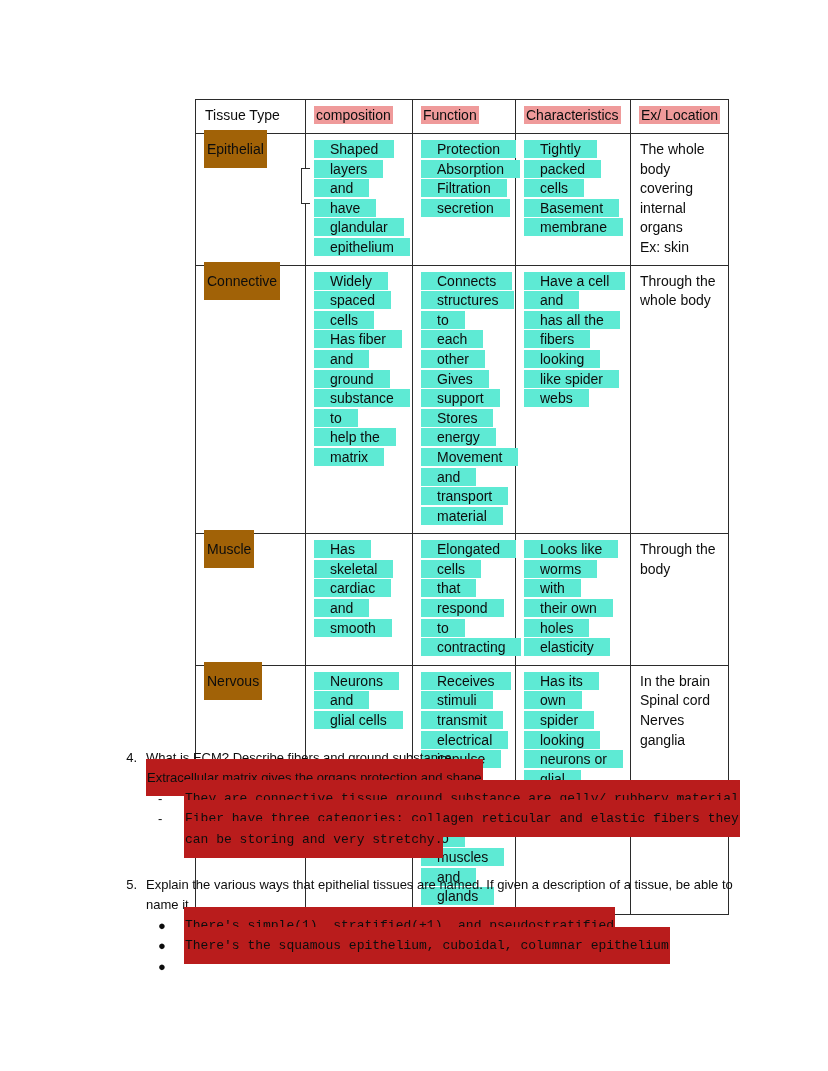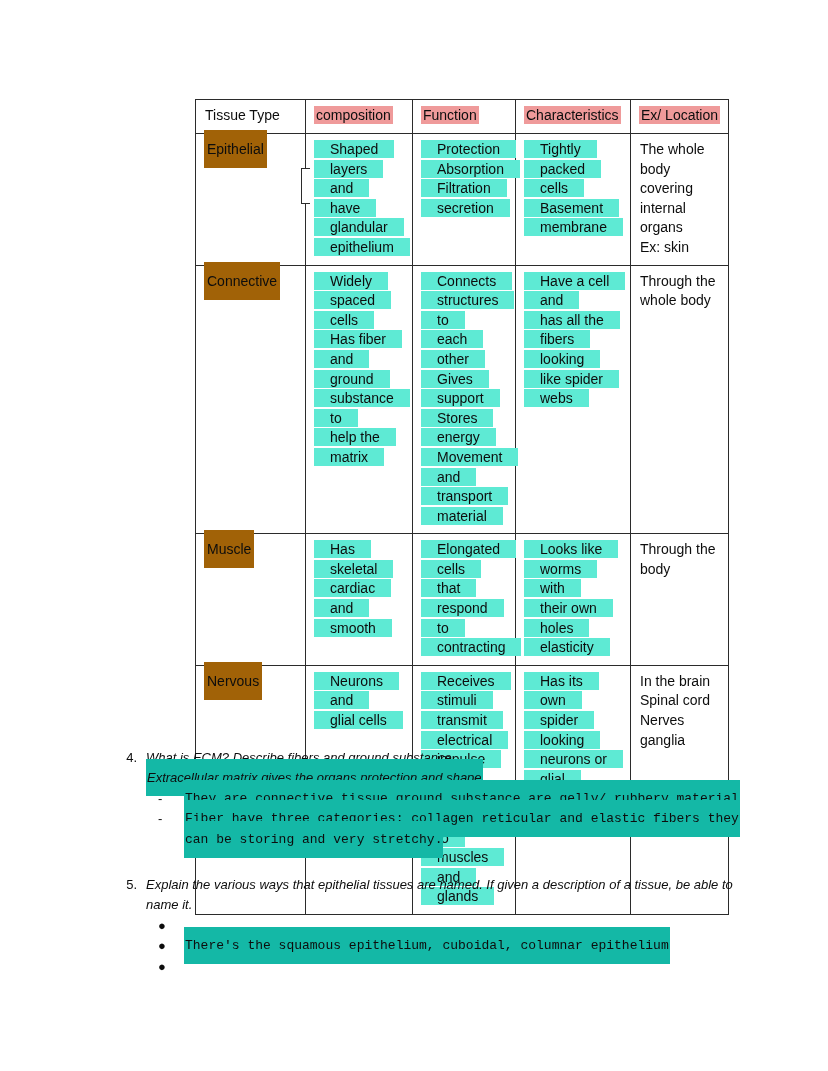--- a/index.html
+++ b/index.html
@@ -62,21 +62,21 @@
     -webkit-box-decoration-break: clone;
     padding: 11px 3px;
   }
   .hl-soft {
     background: #5eead4;
     box-decoration-break: clone;
     -webkit-box-decoration-break: clone;
     padding: 1px 16px;
   }
   .hl-faint {
-    background: #14b8a6;
+    background: #b91c1c;
     box-decoration-break: clone;
     -webkit-box-decoration-break: clone;
     padding: 11px 1px;
   }
   .plain { padding: 1px 1px; }
 
   .cell-lines span.line {
     display: inline;
   }
   .cell-lines br { line-height: 19.6px; }
@@ -108,21 +108,21 @@
     display: flex;
     align-items: flex-start;
   }
   .q-num {
     width: 28px;
     flex: 0 0 28px;
     text-align: right;
     padding-right: 9px;
     box-sizing: border-box;
   }
-  .q-body { flex: 1; font-style: italic; }
+  .q-body { flex: 1; }
   .sub-list {
     margin: 0;
     padding: 0;
     list-style: none;
   }
   .sub-item {
     display: flex;
     align-items: flex-start;
     padding-left: 40px;
   }
@@ -235,20 +235,21 @@
     <div class="spacer-q"></div>
 
     <div class="q-block">
       <div class="q-row">
         <div class="q-num">5.</div>
         <div class="q-body">Explain the various ways that epithelial tissues are named.  If given a description of a tissue, be able to name it.</div>
       </div>
       <ul class="sub-list">
         <li class="sub-item">
           <span class="sub-marker">●</span>
+          <span class="sub-text"><span class="hl-faint">There's simple(1), stratified(+1), and pseudostratified</span></span>
         </li>
         <li class="sub-item">
           <span class="sub-marker">●</span>
           <span class="sub-text"><span class="hl-faint">There's the squamous epithelium, cuboidal, columnar epithelium</span></span>
         </li>
         <li class="sub-item">
           <span class="sub-marker">●</span>
         </li>
       </ul>
     </div>

